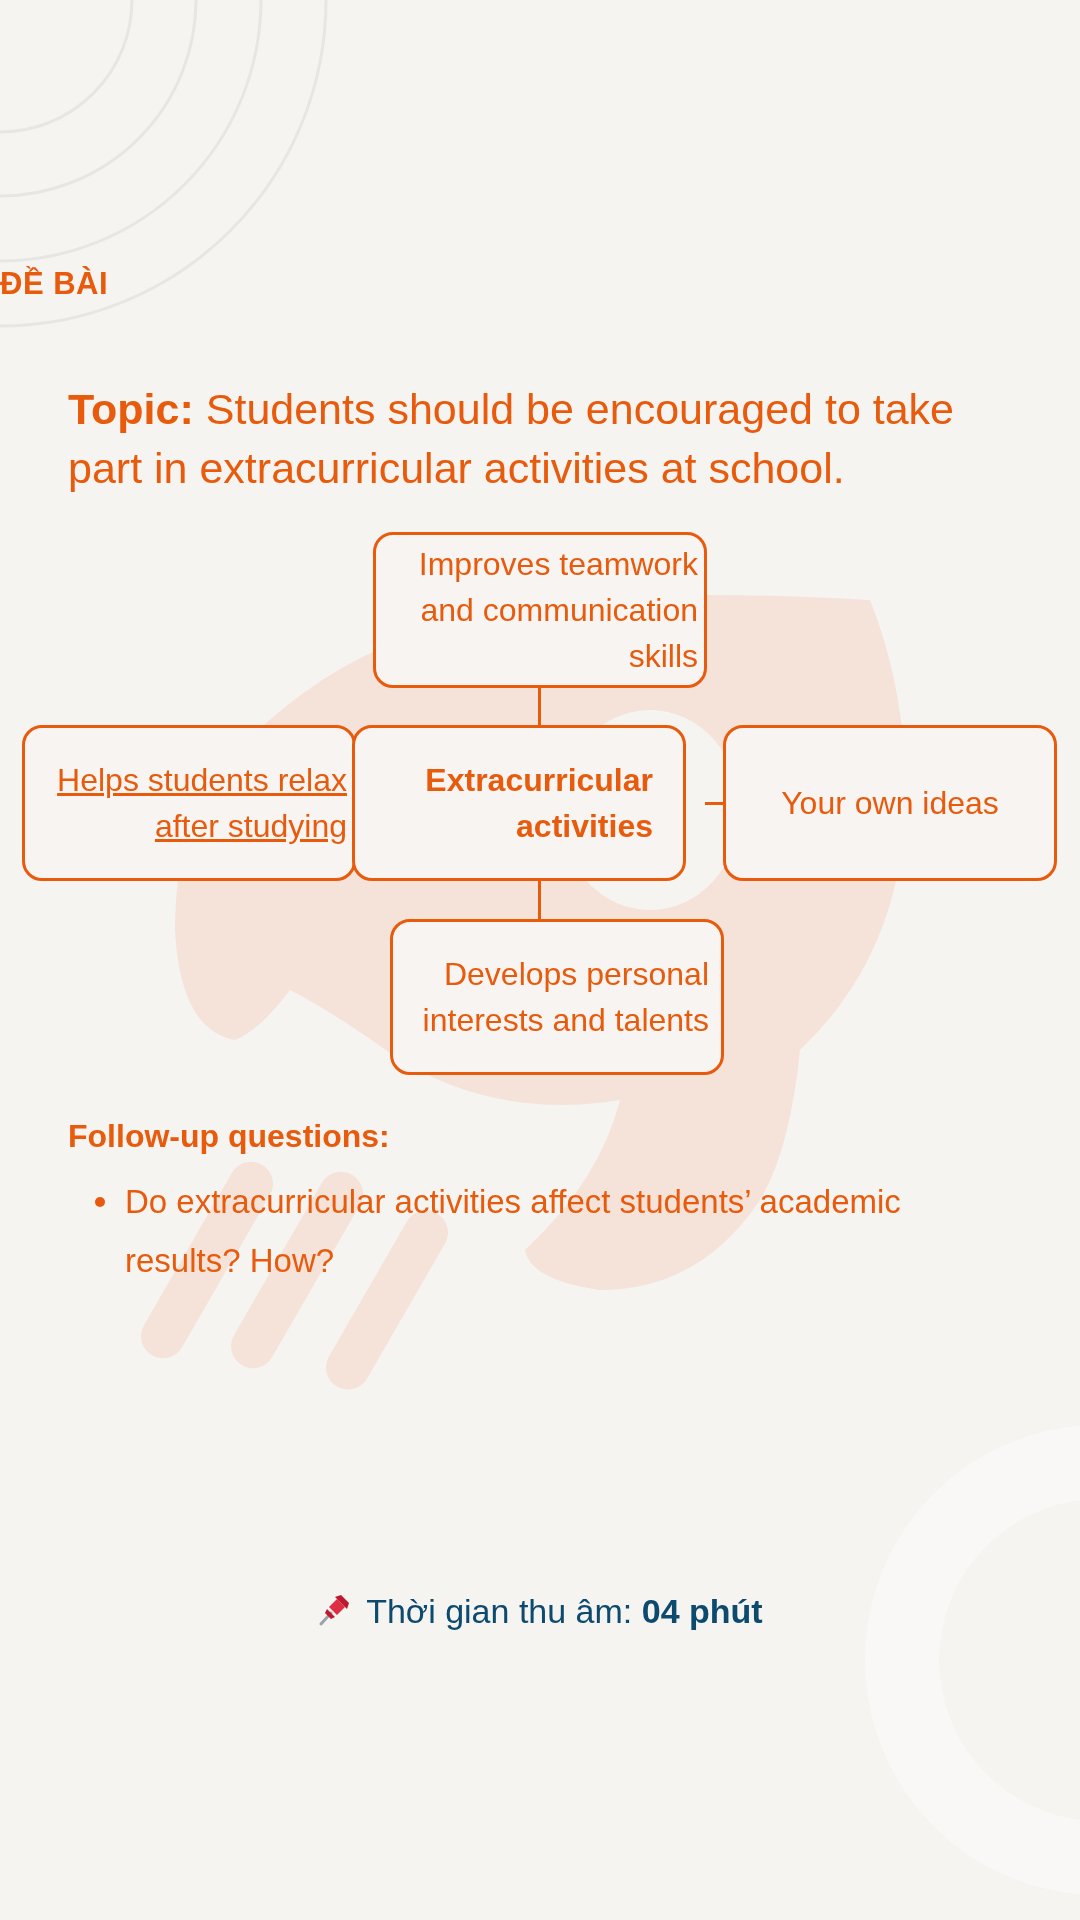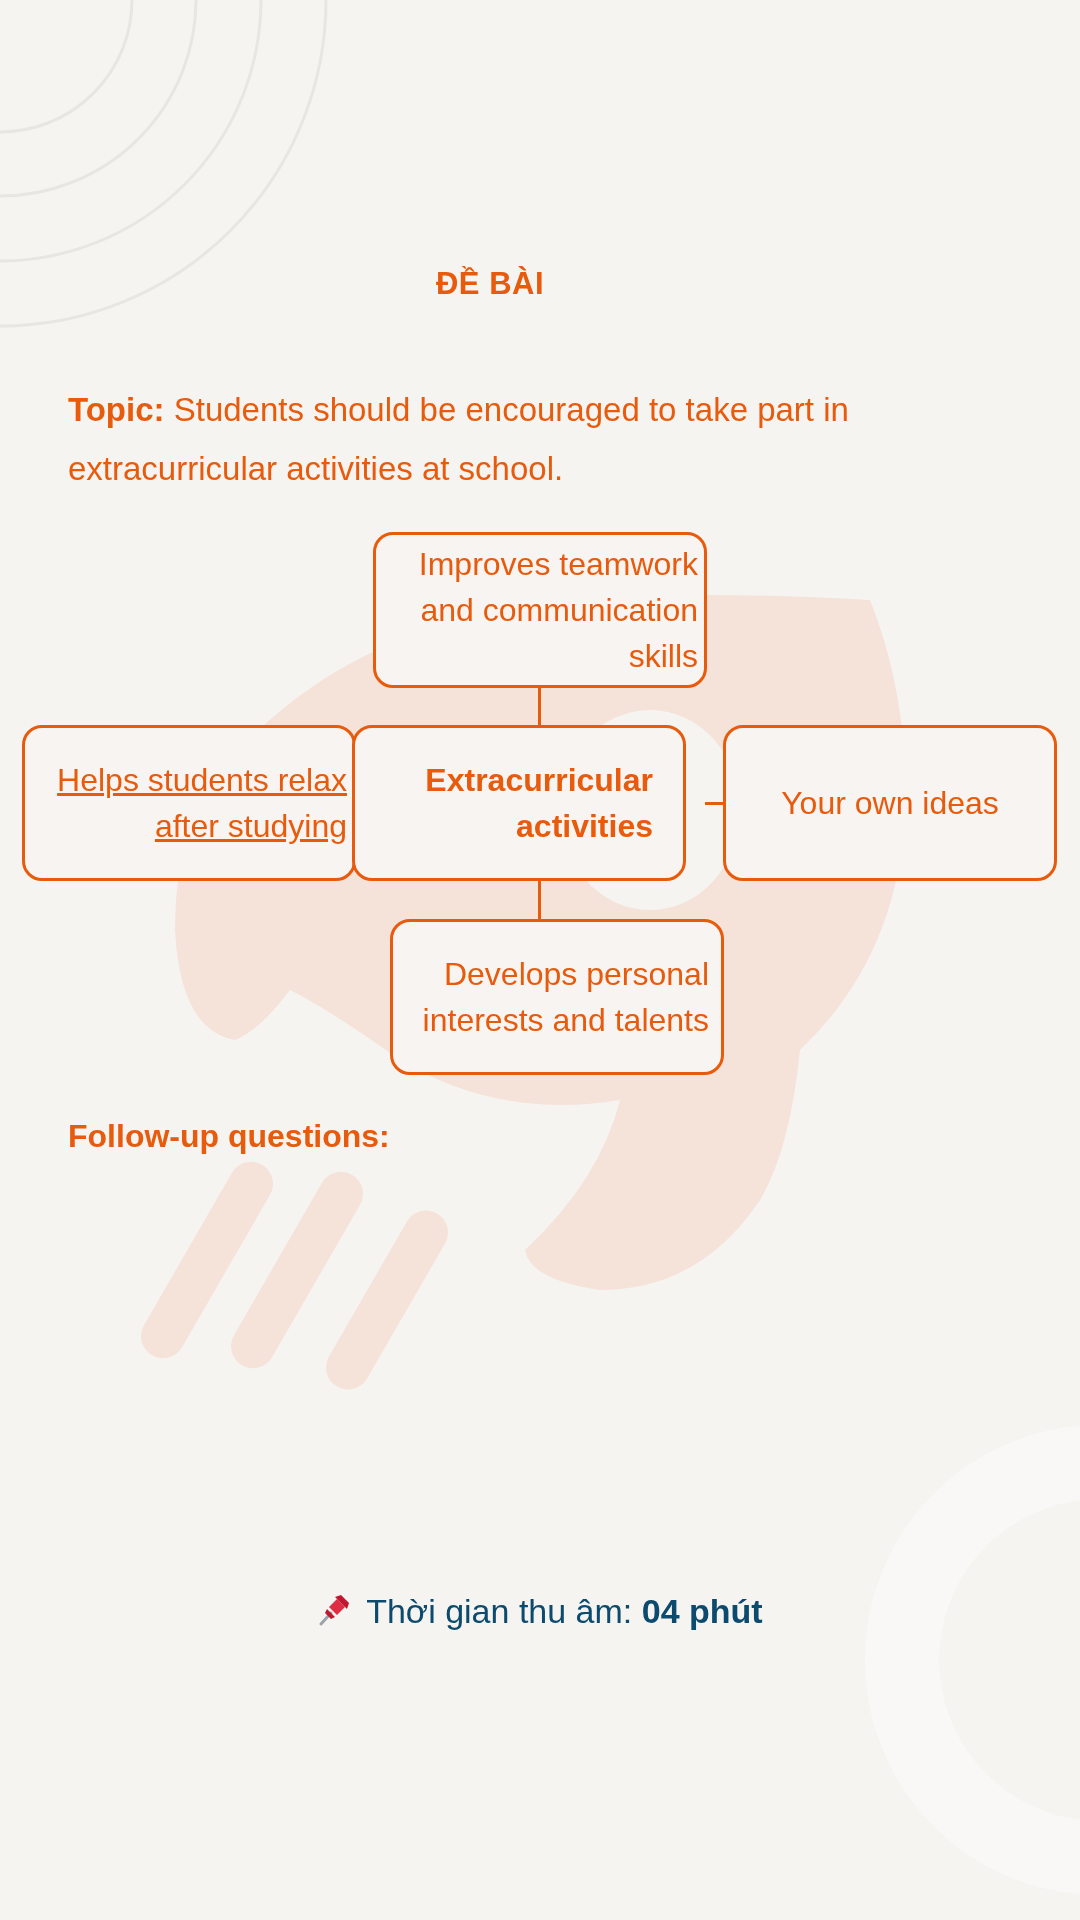--- a/index.html
+++ b/index.html
@@ -6,26 +6,26 @@
   body {
     width: 1080px; height: 1920px; position: relative; overflow: hidden;
     background: #f6f4f1;
     font-family: "Liberation Sans", "DejaVu Sans", sans-serif;
     color: #e85a0c;
   }
   .bg-layer { position: absolute; left: 0; top: 0; width: 1080px; height: 1920px; z-index: 0; pointer-events: none; }
   .content { position: absolute; left: 0; top: 0; width: 1080px; height: 1920px; z-index: 1; }
 
   .title {
-    position: absolute; top: 266px; left: 0; width: 980px; text-align: center;
+    position: absolute; top: 266px; left: 0; width: 980px; text-align: left;
     font-weight: bold; font-size: 31px; letter-spacing: 0.5px; color: #e85a0c;
   }
   .topic {
     position: absolute; top: 380px; left: 68px; width: 940px;
-    font-size: 33px; line-height: 59px; color: #e85a0c;
+    font-size: 43px; line-height: 59px; color: #e85a0c;
   }
   .topic .label { font-weight: bold; }
 
   .node {
     position: absolute; box-sizing: border-box;
     border: 3px solid #e85a0c; border-radius: 20px;
     background: #f7f4f1;
     display: flex; align-items: center; justify-content: center; text-align: right;
     font-size: 32px; line-height: 46px; color: #e85a0c;
     padding: 0 6px;
@@ -96,20 +96,24 @@
 
     <div class="node" style="left:373px; top:532px; width:334px; height:156px;">Improves teamwork and communication skills</div>
     <div class="node" style="left:22px; top:725px; width:334px; height:156px;text-decoration:underline;">Helps students relax after studying</div>
     <div class="node center" style="left:352px; top:725px; width:334px; height:156px; padding:8px 30px;">Extracurricular activities</div>
     <div class="node" style="left:723px; top:725px; width:334px; height:156px;">Your own ideas</div>
     <div class="node" style="left:390px; top:919px; width:334px; height:156px; padding:0 12px;">Develops personal interests and talents</div>
   </div>
 
   <div class="follow-title">Follow-up questions:</div>
   <ul class="questions">
+    <li>
+      <span class="bullet"></span>
+      <span>Do extracurricular activities affect students’ academic results? How?</span>
+    </li>
   </ul>
 
   <div class="footer">
     <span class="pin">
       <svg width="34" height="34" viewBox="0 0 34 34" xmlns="http://www.w3.org/2000/svg">
         <line x1="4" y1="31" x2="14" y2="20" stroke="#9aa3ab" stroke-width="3" stroke-linecap="round"></line>
         <path d="M 12 14 L 20 6 L 28 14 L 20 22 Z" fill="#dd2e44"></path>
         <path d="M 18 4 L 24 2 L 32 10 L 30 16 Z" fill="#be1931"></path>
         <path d="M 10 16 L 18 24 L 14 26 L 8 20 Z" fill="#be1931"></path>
       </svg>

